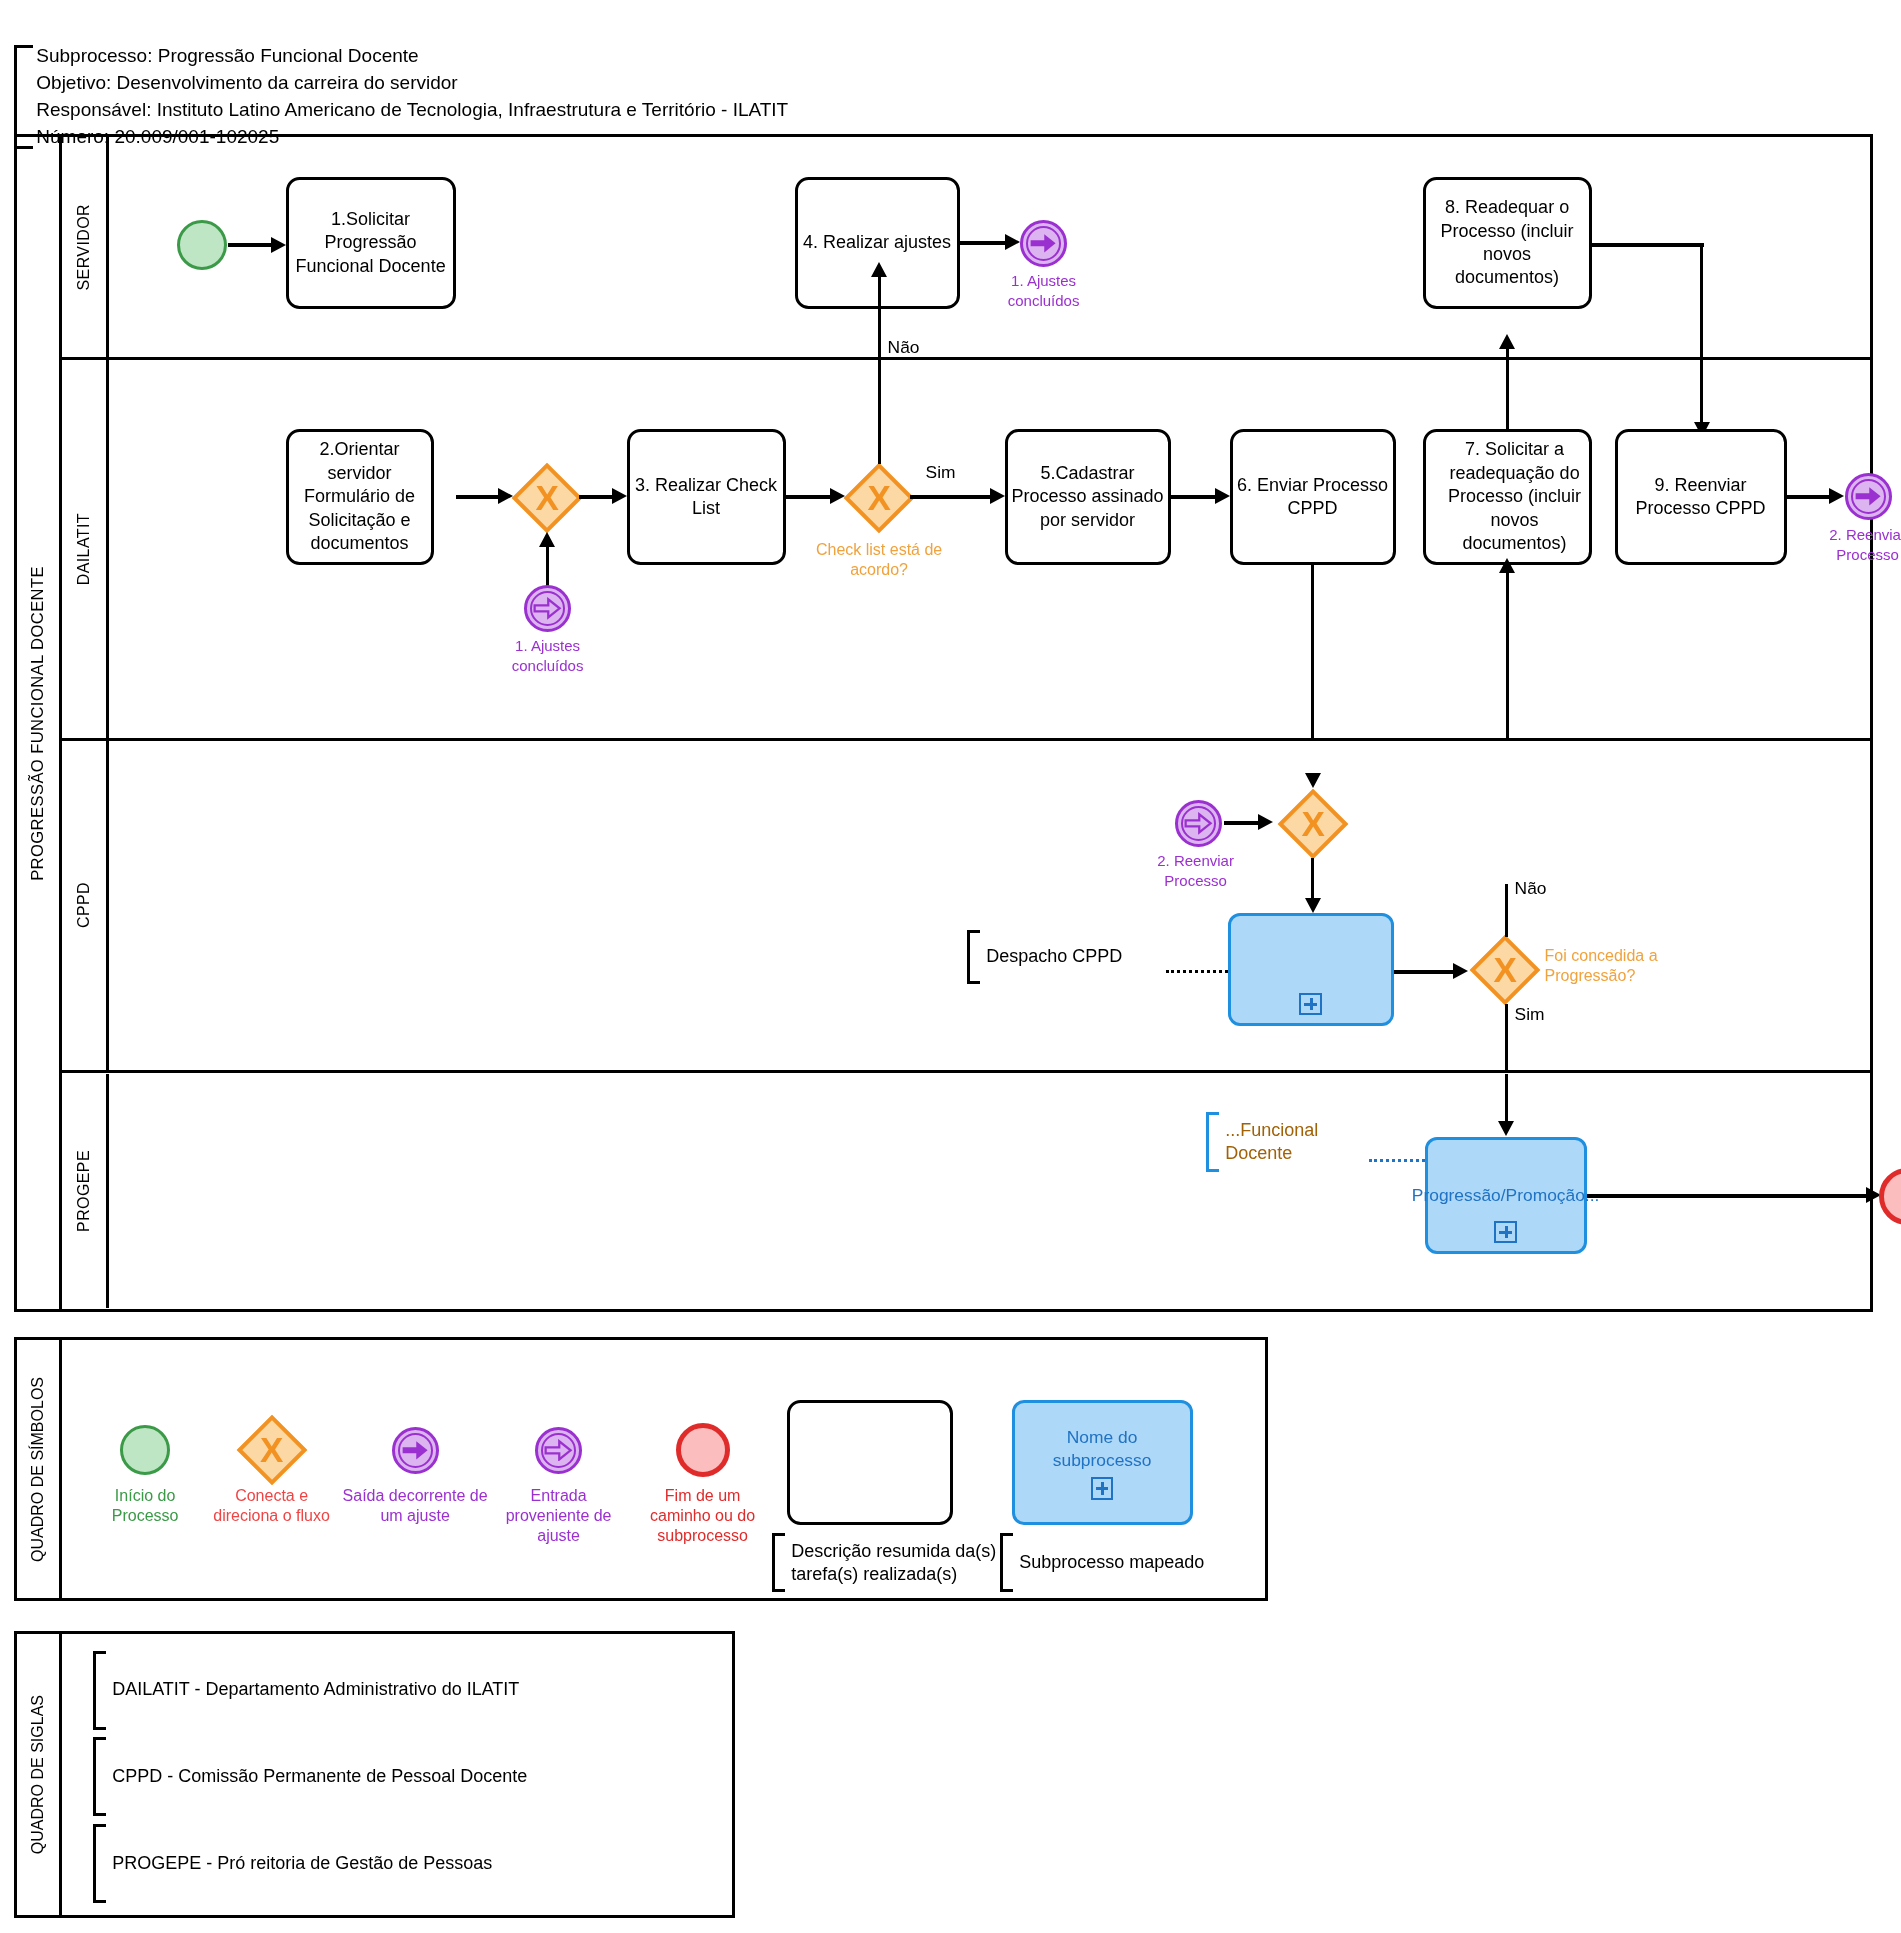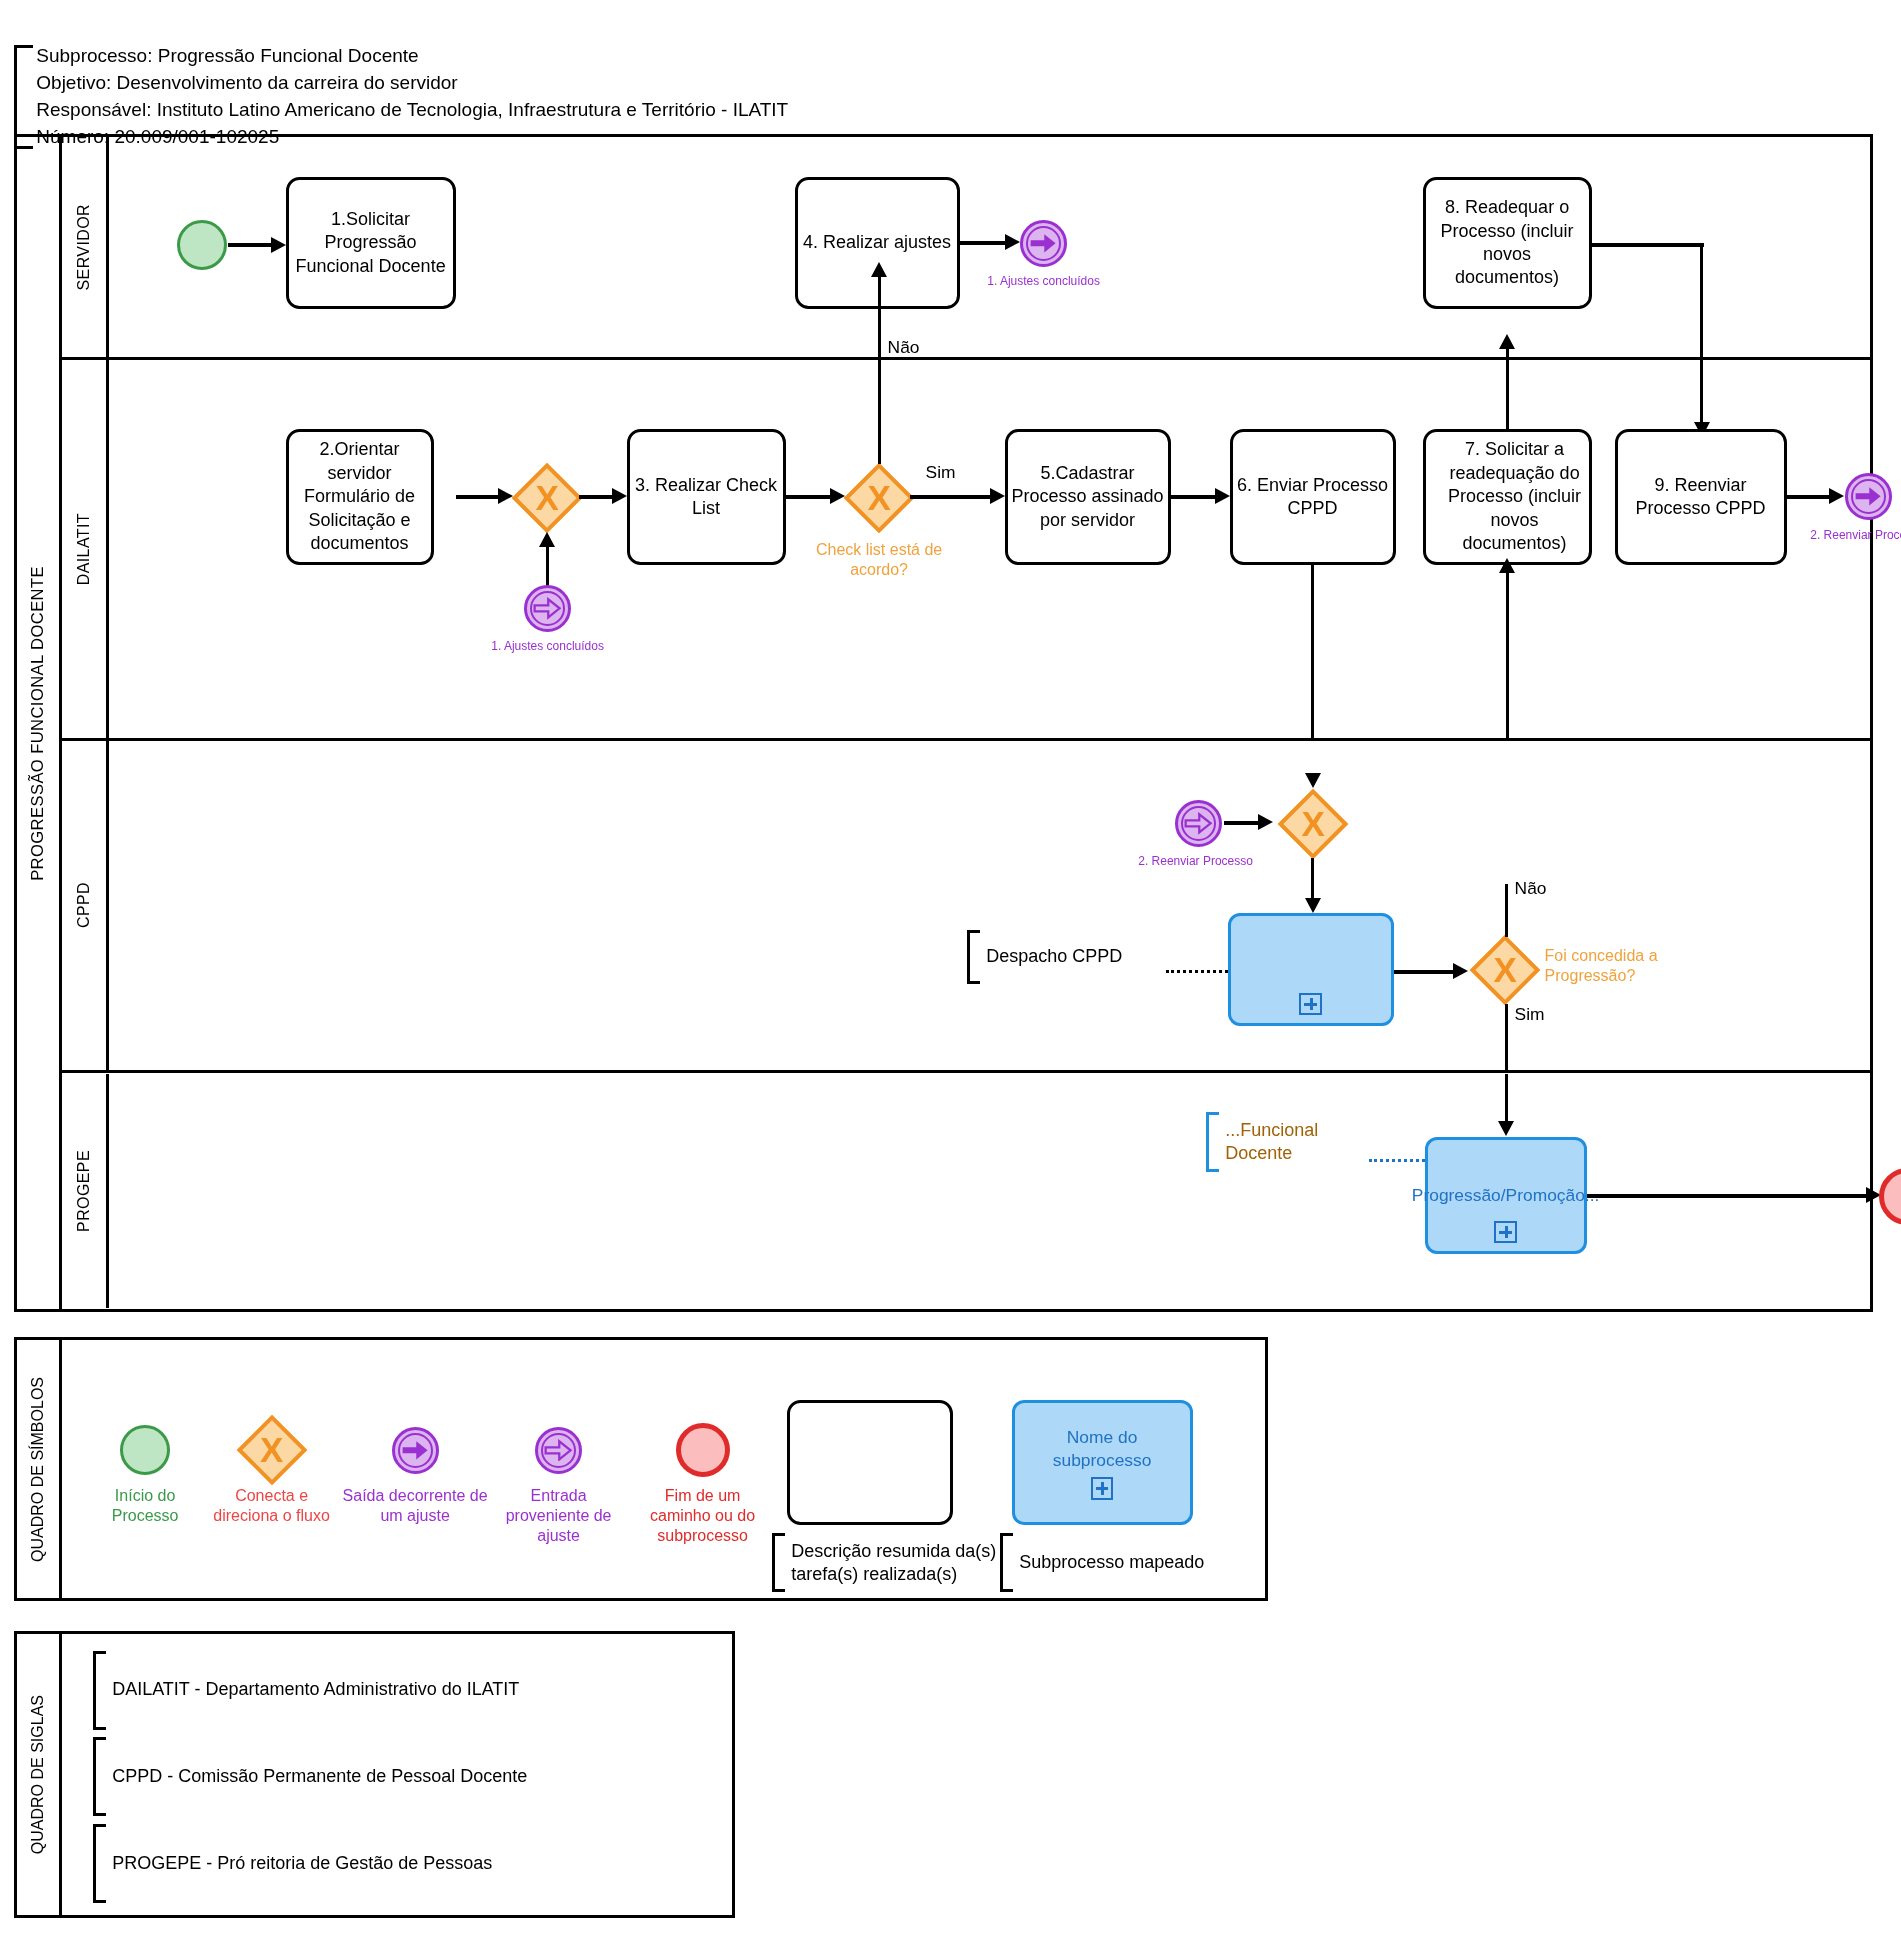--- a/index.html
+++ b/index.html
@@ -38,21 +38,21 @@
   .startev{position:absolute;width:50px;height:50px;border-radius:50%;border:3.8px solid #3a9a47;background:#bfe6c4;box-sizing:border-box;}
   .endev{position:absolute;width:57px;height:57px;border-radius:50%;border:5.3px solid #e02b2b;background:#fbbdbd;box-sizing:border-box;}
   .gw{position:absolute;width:69px;height:69px;}
   .gw .dia{position:absolute;left:50%;top:50%;width:50px;height:50px;margin:-25px 0 0 -25px;
      background:#fcd9a4;border:4.5px solid #f29222;transform:rotate(45deg);box-sizing:border-box;}
   .gw .x{position:absolute;left:0;top:0;width:100%;height:100%;display:flex;align-items:center;justify-content:center;
      color:#f29222;font-size:35px;font-weight:bold;line-height:1;}
   .linkev{position:absolute;width:47px;height:47px;border-radius:50%;border:3px solid #9b30d0;background:#dcb4ef;box-sizing:border-box;}
   .linkev:after{content:"";position:absolute;left:3px;top:3px;right:3px;bottom:3px;border:2.3px solid #9b30d0;border-radius:50%;}
   .linkev .arw{position:absolute;left:0;top:0;width:100%;height:100%;display:flex;align-items:center;justify-content:center;z-index:2;}
-  .evlabel{position:absolute;color:#9b30d0;font-size:12px;line-height:20.4px;text-align:center;}
+  .evlabel{position:absolute;color:#9b30d0;font-size:15px;line-height:20.4px;text-align:center;}
   .gwlabel{position:absolute;color:#f0a23c;font-size:16px;line-height:20.4px;}
   .flowlabel{position:absolute;font-size:17.4px;color:#000;}
   
   .hl{position:absolute;height:3.8px;background:#000;}
   .vl{position:absolute;width:3.8px;background:#000;}
   .ar-r,.ar-l,.ar-d,.ar-u{position:absolute;width:0;height:0;}
   .ar-r{border-top:8.3px solid transparent;border-bottom:8.3px solid transparent;border-left:15px solid #000;}
   .ar-d{border-left:8.3px solid transparent;border-right:8.3px solid transparent;border-top:15px solid #000;}
   .ar-u{border-left:8.3px solid transparent;border-right:8.3px solid transparent;border-bottom:15px solid #000;}
   .dotline{position:absolute;height:0;border-top:3.8px dotted #000;}

